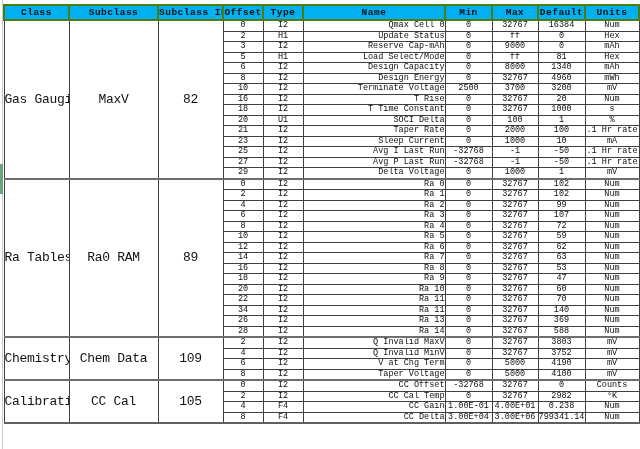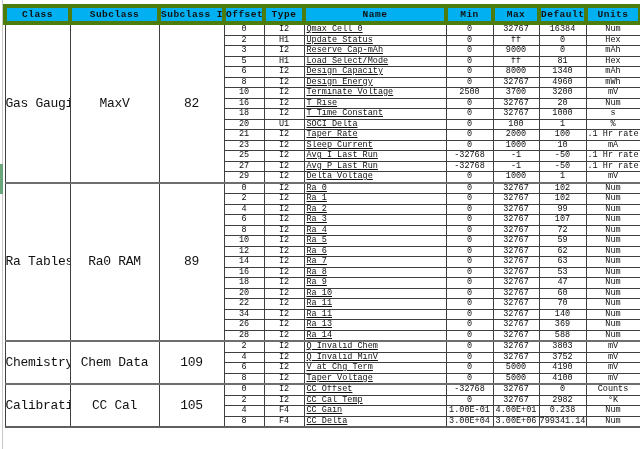--- a/index.html
+++ b/index.html
@@ -45,35 +45,34 @@
     vertical-align: middle;
     overflow: hidden;
     color: #111;
   }
   thead th {
     background: #00b0f0;
     font-weight: bold;
     font-size: 9.5px;
     line-height: 12px;
     height: 13px;
-    border: 4px solid #4d7c0f;
+    border: 2px solid #4d7c0f;
     letter-spacing: 0.5px;
     white-space: nowrap;
   }
   tbody td {
     font-size: 8.5px;
     line-height: 9.5px;
     height: 9px;
     white-space: nowrap;
     background: #ffffff;
   }
   tbody td.c-name {
-    text-align: left;
+    text-align: right;
     padding-left: 2px;
-    text-decoration: underline;
   }
   tbody td.c-units {
     white-space: normal;
     line-height: 9.5px;
   }
   tbody td.span-cell {
     font-size: 13px;
     letter-spacing: -0.3px;
   }
   tr.section-start td {
@@ -390,21 +389,21 @@
           <td class="c-max">32767</td>
           <td class="c-default">588</td>
           <td class="c-units">Num</td>
         </tr>
         <tr class="section-start">
           <td rowspan="4" class="span-cell">Chemistry Info</td>
           <td rowspan="4" class="span-cell">Chem Data</td>
           <td rowspan="4" class="span-cell">109</td>
           <td class="c-offset">2</td>
           <td class="c-type">I2</td>
-          <td class="c-name">Q Invalid Chem</td>
+          <td class="c-name">Q Invalid MaxV</td>
           <td class="c-min">0</td>
           <td class="c-max">32767</td>
           <td class="c-default">3803</td>
           <td class="c-units">mV</td>
         </tr>
         <tr>
           <td class="c-offset">4</td>
           <td class="c-type">I2</td>
           <td class="c-name">Q Invalid MinV</td>
           <td class="c-min">0</td>

